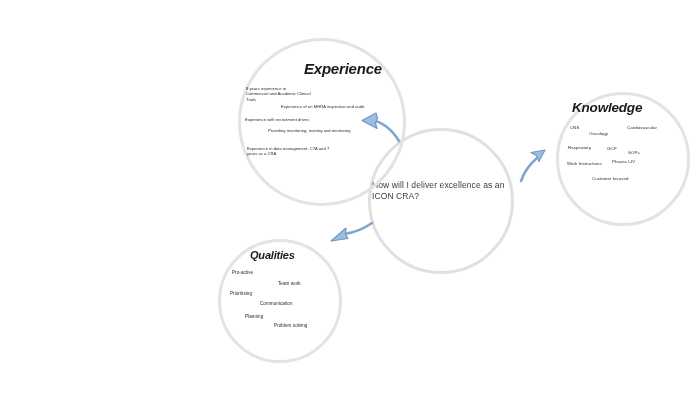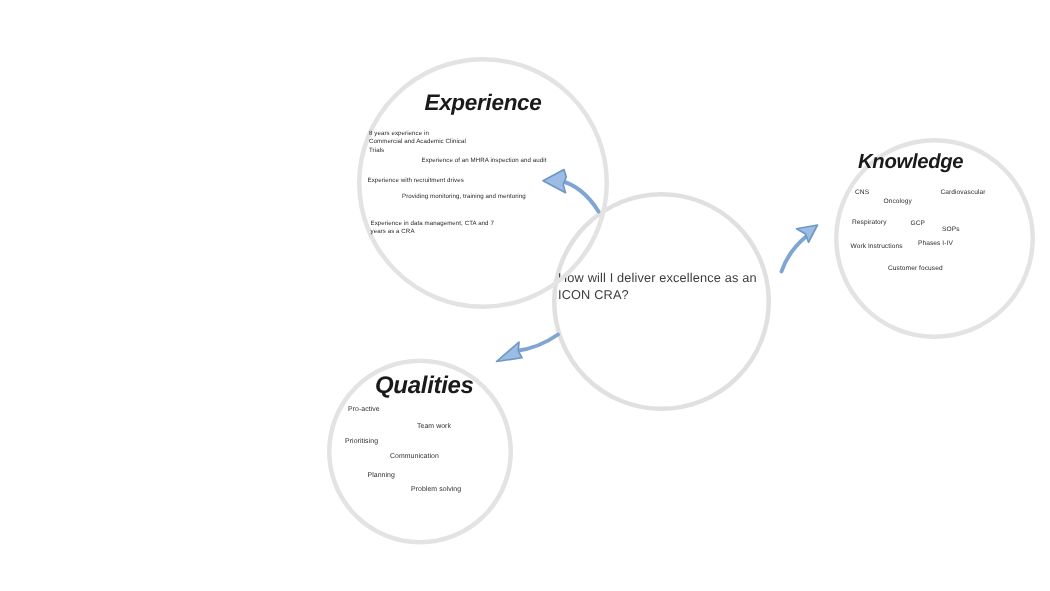--- a/index.html
+++ b/index.html
@@ -58,21 +58,21 @@
   }
   #experience-title {
     position: absolute;
     left: 262px;
     top: 60px;
     width: 120px;
     font-size: 15px;
     font-style: italic;
     font-weight: bold;
     color: #1a1a1a;
-    text-align: center;
+    text-align: right;
     letter-spacing: -0.2px;
   }
   .exp-line {
     position: absolute;
     font-size: 4.1px;
     line-height: 5.4px;
     color: #2b2b2b;
     letter-spacing: 0.05px;
     white-space: pre-line;
   }
@@ -123,21 +123,21 @@
     left: 218px;
     top: 239px;
     width: 124px;
     height: 124px;
   }
   #qualities-title {
     position: absolute;
     left: 250px;
     top: 249px;
     width: 100px;
-    font-size: 16px;
+    font-size: 11px;
     font-style: italic;
     font-weight: bold;
     color: #1a1a1a;
     letter-spacing: -0.2px;
   }
   .ql-item {
     position: absolute;
     font-size: 4.6px;
     line-height: 6px;
     color: #2b2b2b;

